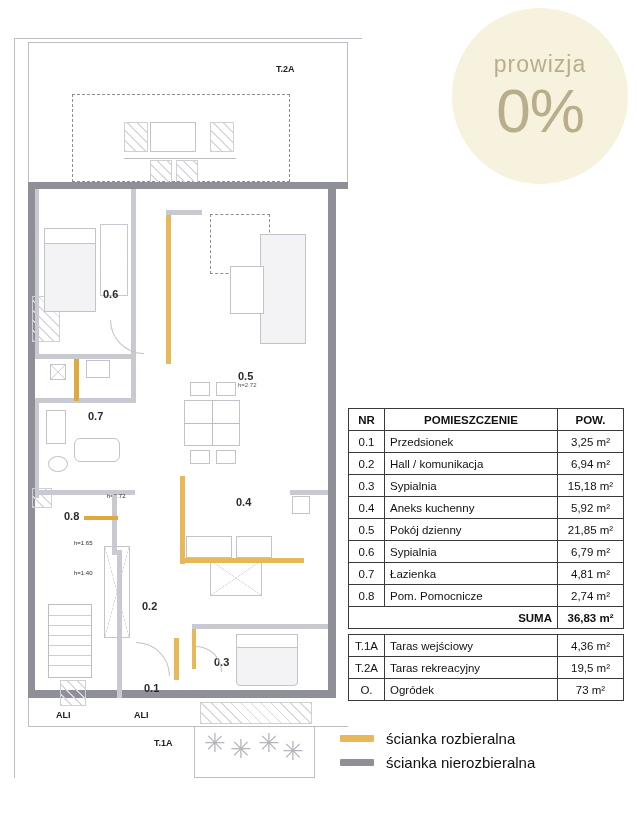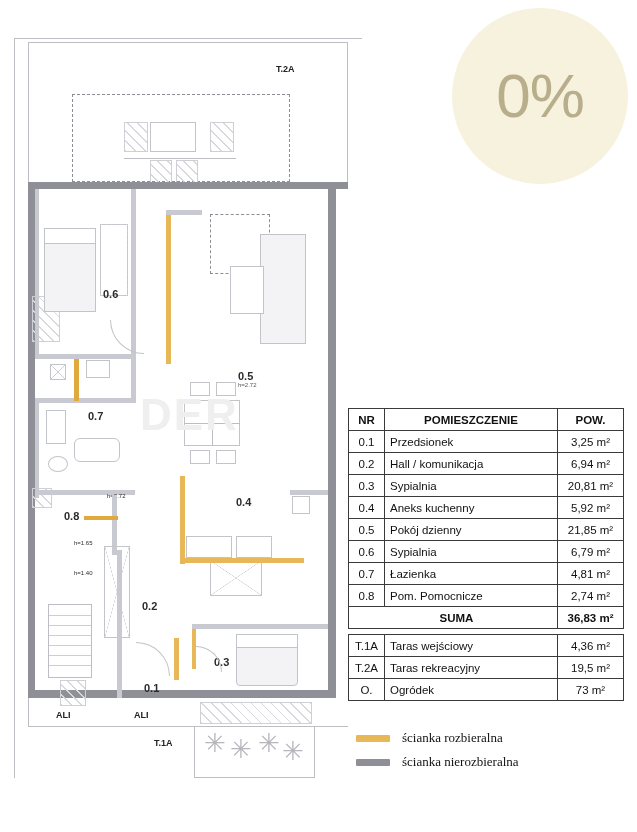--- a/index.html
+++ b/index.html
@@ -85,38 +85,38 @@
     background:#fff;
   }
   .tbl td, .tbl th {
     border:1px solid #3a3a3a; padding:3px 5px; height:22px;
   }
   .tbl th { font-weight:bold; text-align:center; font-size:11.5px; }
   .tbl td.nr { width:36px; text-align:center; }
   .tbl td.pow { width:66px; text-align:center; }
   .tbl td.name { text-align:left; }
   .tbl tr.sum td { font-weight:bold; text-align:center; }
-  .tbl tr.sum td.sumlabel { text-align:center;padding-left:12px; }
+  .tbl tr.sum td.sumlabel { text-align:right;padding-left:12px; }
   .tbl .spacer td { border:none; height:6px; padding:0; }
 
   
-  .legend { position:absolute; left:356px; top:726px; width:276px; font-size:13px; color:#111;font-family:Liberation Serif, serif; }
+  .legend { position:absolute; left:340px; top:726px; width:276px; font-size:15px; color:#111; }
   .legend .row { display:flex; align-items:center; height:24px; }
   .legend .sw { width:34px; height:7px; margin-right:12px; border-radius:1px; }
 </style>
 </head>
 <body>
 
 <div id="root">
 
   <div class="promo">
+    <div class="p1">prowizja</div>
     <div class="p2">0%</div>
   </div>
 
-  <div class="watermark">DER</div>
 
   <div class="plan">
 
     <div class="thinline" style="left:0;top:0;width:348px;height:1px;"></div>
     <div class="thinline" style="left:0;top:0;width:1px;height:740px;"></div>
 
     <div class="thinline" style="left:14px;top:4px;width:320px;height:1px;"></div>
     <div class="thinline" style="left:14px;top:4px;width:1px;height:140px;"></div>
     <div class="thinline" style="left:333px;top:4px;width:1px;height:140px;"></div>
     <div class="dash" style="left:58px;top:56px;width:218px;height:88px;"></div>
@@ -257,21 +257,21 @@
         <td class="pow">3,25 m²</td>
       </tr>
       <tr>
         <td class="nr">0.2</td>
         <td class="name">Hall / komunikacja</td>
         <td class="pow">6,94 m²</td>
       </tr>
       <tr>
         <td class="nr">0.3</td>
         <td class="name">Sypialnia</td>
-        <td class="pow">20,81 m²</td>
+        <td class="pow">15,18 m²</td>
       </tr>
       <tr>
         <td class="nr">0.4</td>
         <td class="name">Aneks kuchenny</td>
         <td class="pow">5,92 m²</td>
       </tr>
       <tr>
         <td class="nr">0.5</td>
         <td class="name">Pokój dzienny</td>
         <td class="pow">21,85 m²</td>

